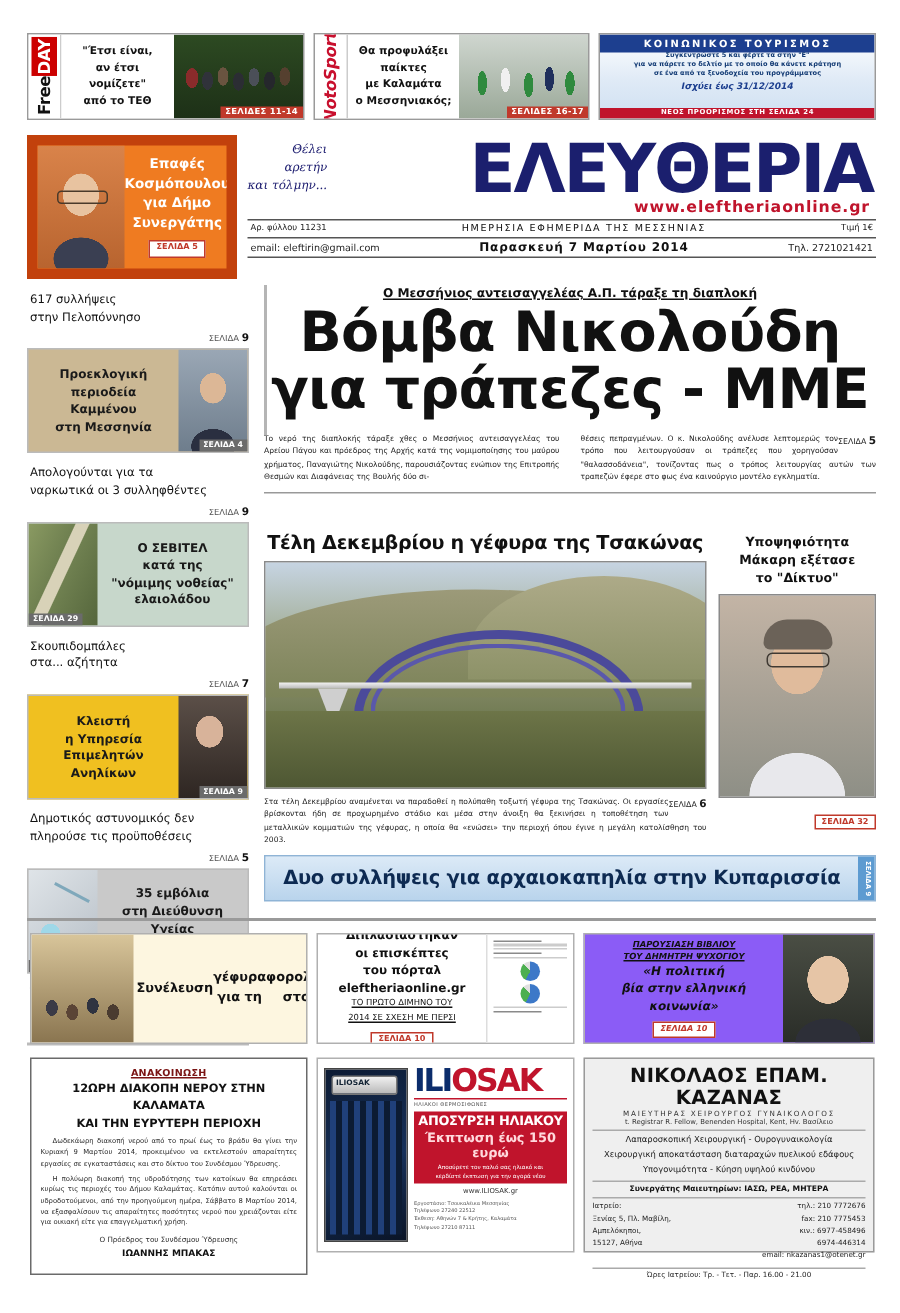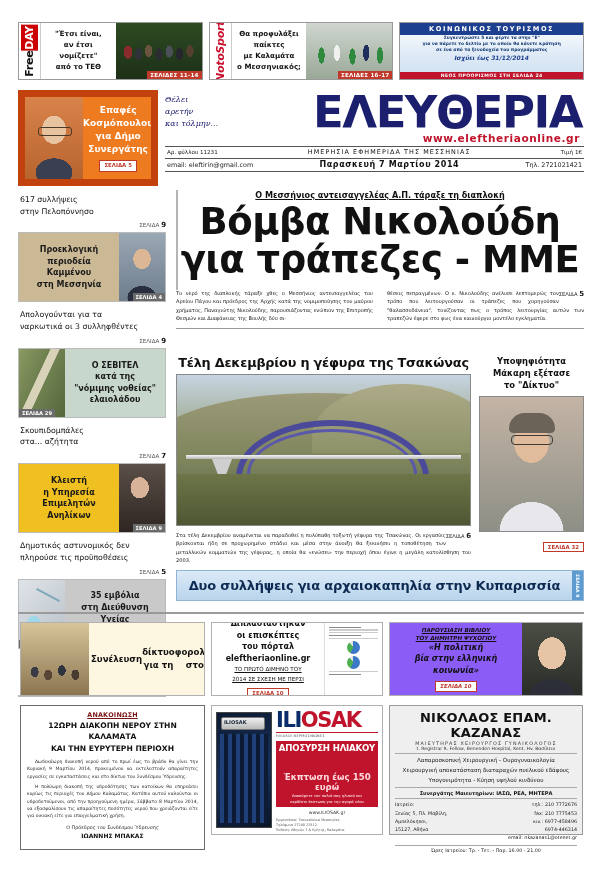--- a/index.html
+++ b/index.html
@@ -124,21 +124,21 @@
   .campaign-page {
     background: #fff; color: #c0392b; font-size: 5.4px; font-weight: bold;
     padding: 1px 4px; margin-top: 4px; border: 1px solid #c0392b;
   }
 
   
   .masthead { position: absolute; left: 165px; top: 92px; width: 419px; }
   .motto {
     position: absolute; left: 0; top: 2px;
     font-family: "DejaVu Serif", "Liberation Serif", serif;
-    font-style: italic; font-size: 8px; color: #1a1a6e; line-height: 1.5;
+    font-style: italic; font-size: 8px; color: #1a1a6e; line-height: 1.5; text-align: right;
   }
   .logo-wrap { text-align: right; padding-right: 2px; }
   .logo-text {
     font-family: "DejaVu Sans", "Liberation Sans", sans-serif;
     font-size: 45px; font-weight: bold; color: #1b1f6e;
     letter-spacing: -1.5px; line-height: 0.95; white-space: nowrap;
   }
   .logo-url {
     text-align: right; color: #c0142c; font-size: 10.5px;
     font-weight: bold; letter-spacing: 0.6px; margin-top: -3px;
@@ -453,21 +453,21 @@
   }
   .ili-logo .red { color: #c0142c; }
   .ili-logo-sub {
     font-size: 3.4px; color: #555; letter-spacing: 0.3px; margin-top: 1px;
     border-top: 1px solid #c0142c; padding-top: 1px;
   }
   .ili-band {
     background: #c0142c; color: #fff; text-align: center; margin-top: 3px; padding: 2px 2px 3px 2px;
   }
   .ili-band-t { font-size: 8.6px; font-weight: bold; letter-spacing: -0.2px; }
-  .ili-band-d { font-size: 8.6px; font-weight: bold; color: #ffd9dd; margin-top: 19px; }
+  .ili-band-d { font-size: 8.6px; font-weight: bold; color: #ffd9dd; margin-top: 1px; }
   .ili-band-s { font-size: 3.8px; line-height: 1.35; margin-top: 1px; }
   .ili-url { font-size: 4.6px; color: #333; text-align: center; margin-top: 3px; }
   .ili-foot { font-size: 3.4px; color: #555; line-height: 1.5; margin-top: 3px; }
 
   
   .doctor {
     position: absolute; left: 389px; top: 705px; width: 194px; height: 130px;
     border: 1px solid #9a9a9a; background: #efefef; padding: 4px 5px;
   }
   .doc-name {
@@ -743,21 +743,21 @@
       <span>ΣΕΛΙΔΑ 9</span>
     </div>
   </div>
 
   <div class="hr-thick" style="top:612px"></div>
 
   <div class="bp bp-farmers">
     <div class="bp-farmers-photo"></div>
     <div class="bp-farmers-text">
       <div>Συνέλευση</div>
-      <div>δίκτυο για τη</div>
+      <div>γέφυρα για τη</div>
       <div>φορολογία στους</div>
       <div>Γαργαλιάνους</div>
       <div class="bp-page-red">ΣΕΛΙΔΑ 10</div>
     </div>
   </div>
 
   <div class="bp bp-portal">
     <div class="bp-portal-text">
       <div>Διπλασιάστηκαν</div>
       <div>οι επισκέπτες</div>

